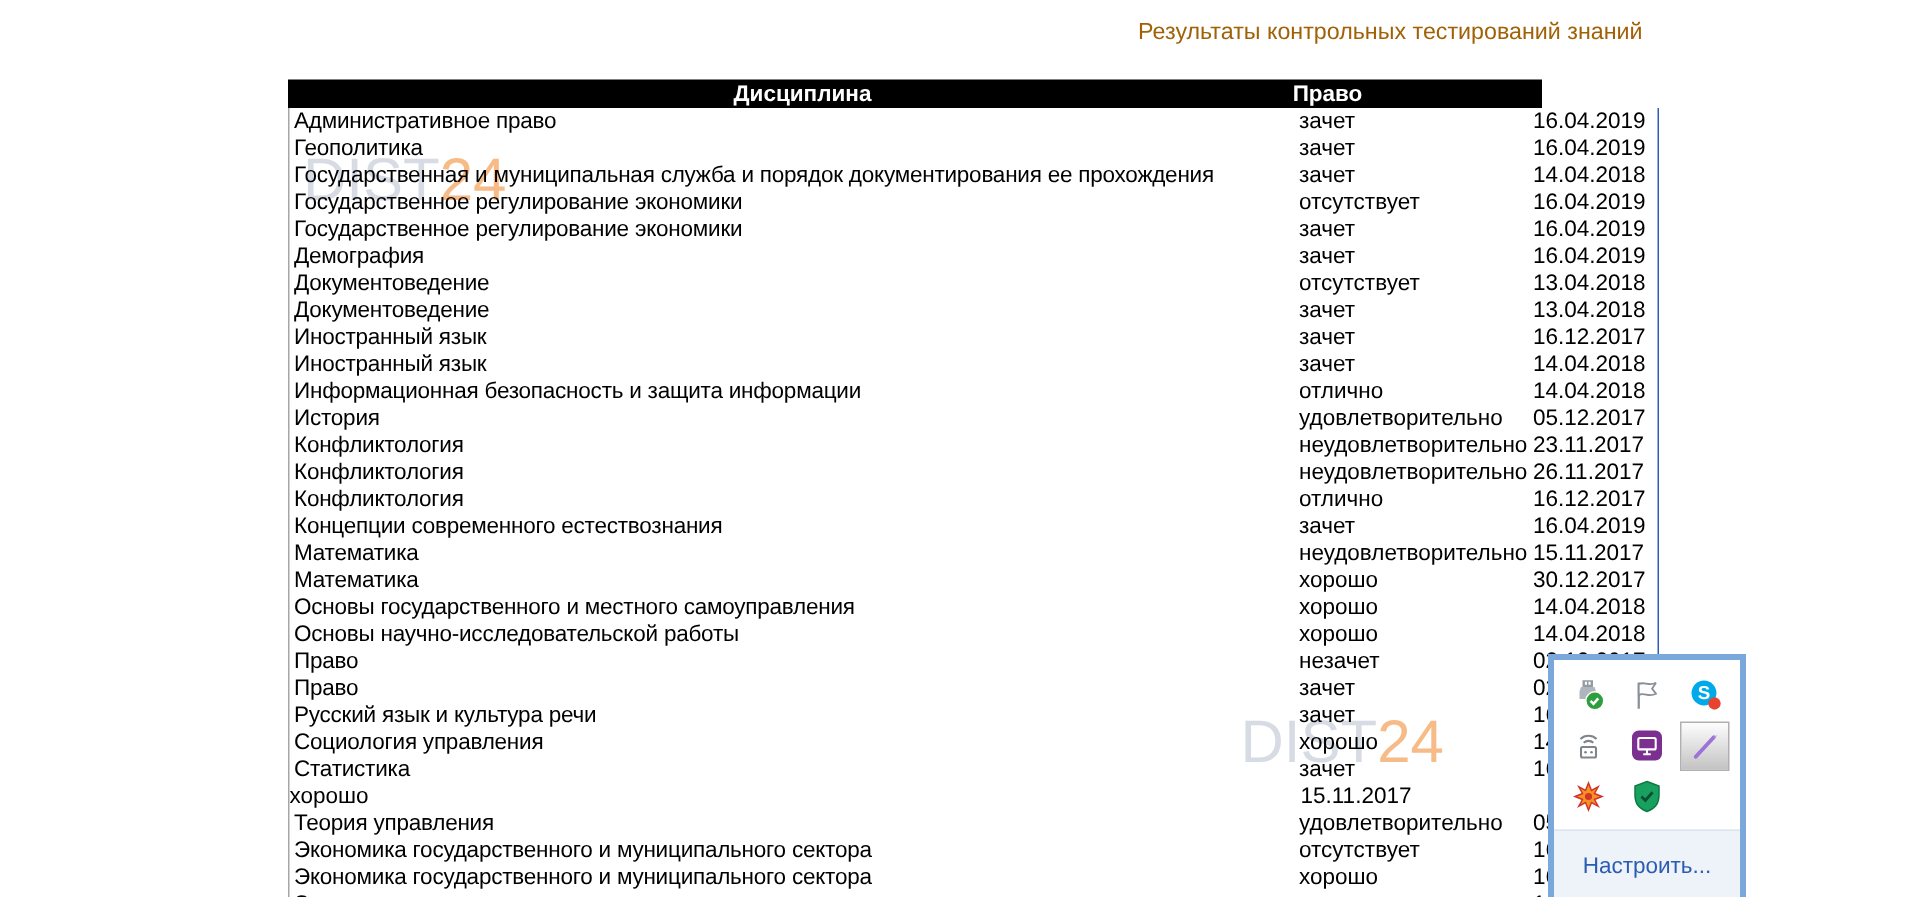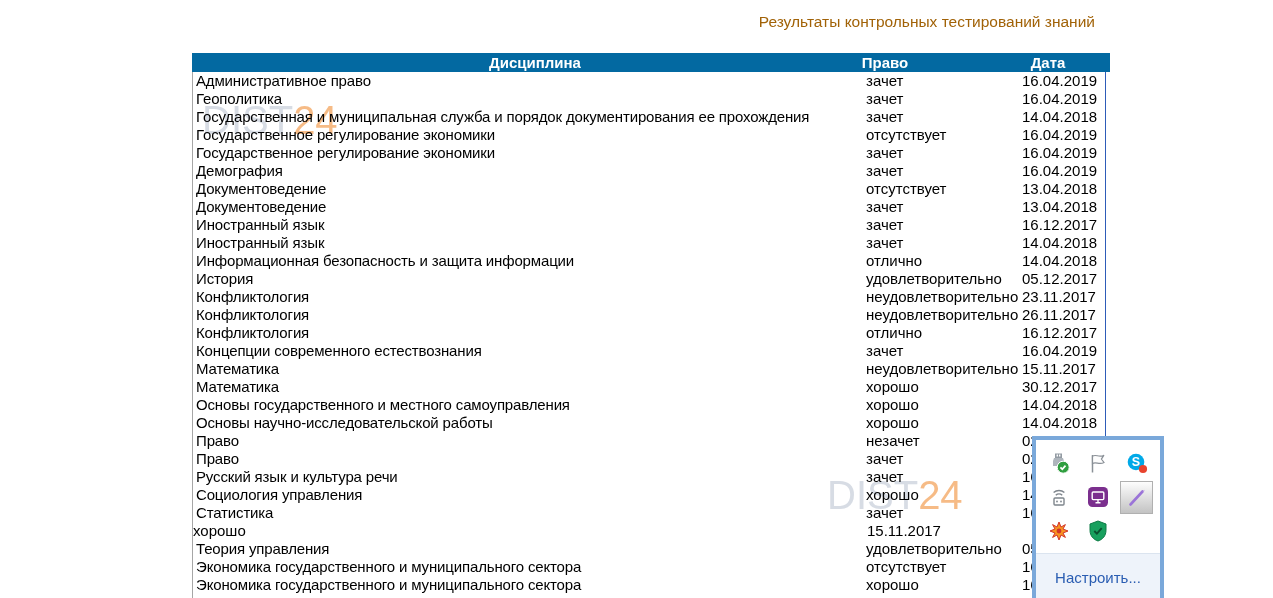--- a/index.html
+++ b/index.html
@@ -20,22 +20,22 @@
     position:absolute;z-index:0;
     font-weight:normal;font-size:40px;letter-spacing:0px;
     user-select:none;white-space:nowrap;text-align:right;
   }
   .wm .wm-g{color:rgba(183,192,205,0.55);}
   .wm .wm-o{color:rgba(243,164,94,0.75);}
   .wm1{left:202px;top:98px;}
   .wm2{left:827px;top:473px;}
   
   .thead{
-    position:absolute;left:192px;top:53px;width:918px;height:19px;
-    background:#0369a1;z-index:2;
+    position:absolute;left:192px;top:53px;width:836px;height:19px;
+    background:#000000;z-index:2;
   }
   .thead span{
     position:absolute;top:0;transform:translateX(-50%);
     color:#fff;font-weight:bold;font-size:15px;line-height:19px;white-space:nowrap;
   }
   .th1{left:343px;} .th2{left:693px;} .th3{left:856px;}
   .tbody{
     position:absolute;left:192px;top:72px;width:914px;z-index:1;
     border-left:1px solid #a6a6a6;border-right:1px solid #2e5cb8;
     box-sizing:border-box;

